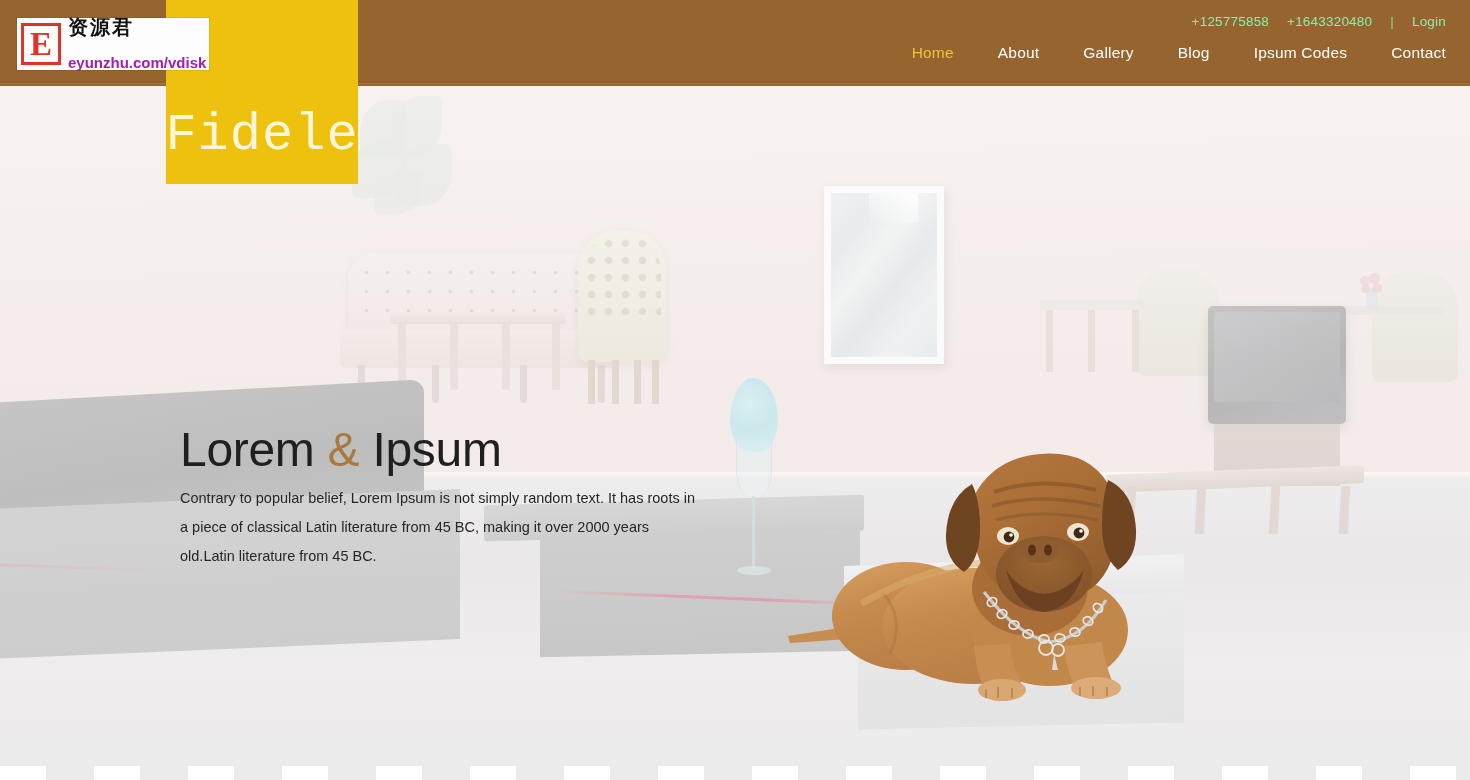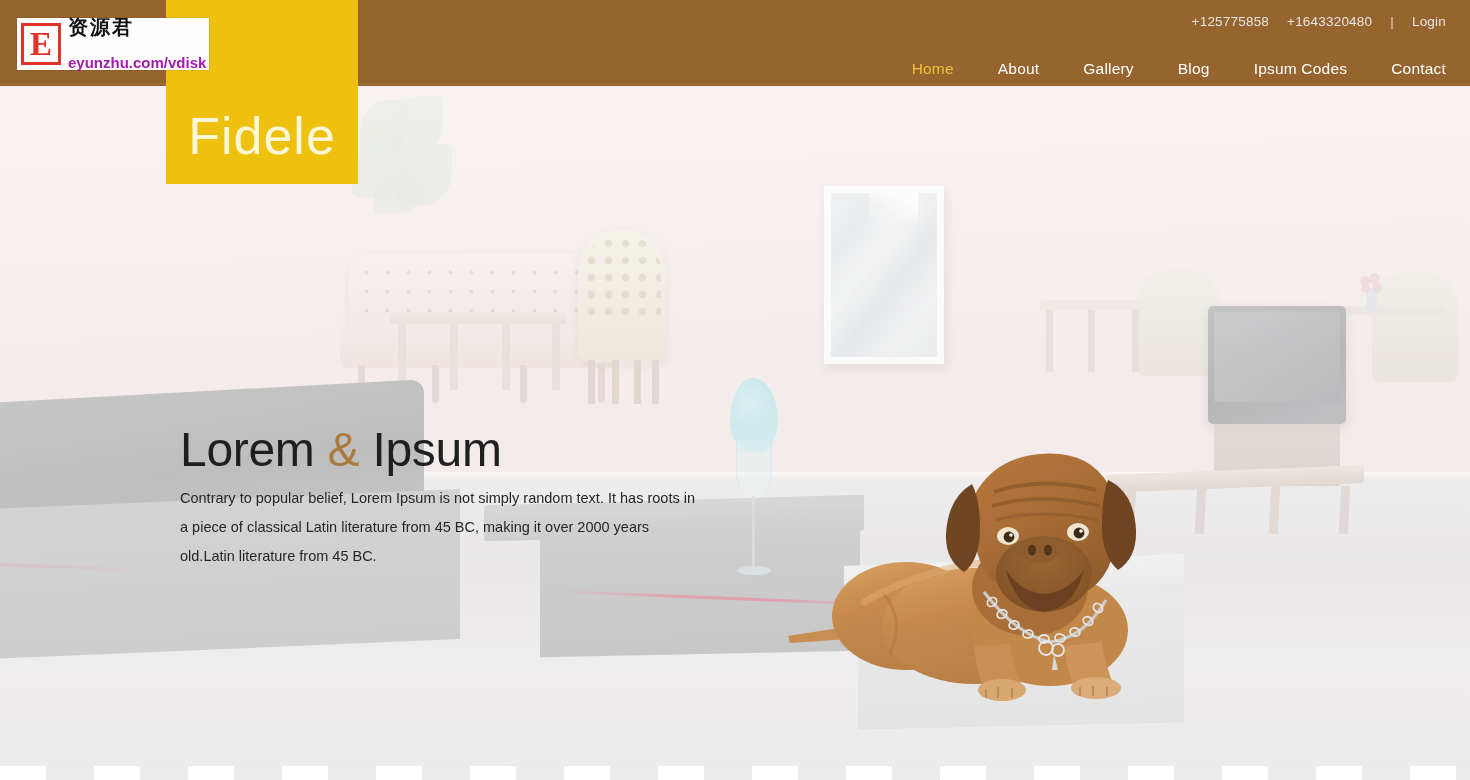--- a/index.html
+++ b/index.html
@@ -236,40 +236,40 @@
   }
   #header::after{
     content:""; position:absolute; left:0; bottom:0; width:100%; height:5px;
     background:linear-gradient(180deg,#8a5a27,#a2703a 60%,#8f6030);
   }
   .topbar {
     position:absolute; right:24px; top:14px;
     display:flex; align-items:center; gap:18px;
     font-size:13.5px; color:#f6efe4; letter-spacing:.2px;
   }
-  .topbar span, .topbar a { color:#e5e5e5; text-decoration:none; }
+  .topbar span, .topbar a { color:#86efac; text-decoration:none; }
   .topbar .sep { opacity:.85; }
 
   .mainnav {
     position:absolute; right:24px; top:44px;
     display:flex; align-items:flex-end; gap:44px;
-    font-size:15.5px; letter-spacing:.2px;margin-top:16px;
+    font-size:15.5px; letter-spacing:.2px;
   }
   .mainnav a { color:#ffffff; text-decoration:none; }
   .mainnav a.active { color:#f0c23a; }
 
   
   #logo-panel {
     position:absolute; left:166px; top:0; width:192px; height:184px;
     background:#edc10d; z-index:45;
     display:flex; align-items:flex-end; justify-content:center;
     padding-bottom:22px;
   }
   #logo-text {
-    font-family:Liberation Sans, sans-serif;
+    font-family:Liberation Mono, monospace;
     font-size:52px; color:#fdf6d9; line-height:1; letter-spacing:1px;
   }
 
   
   #watermark {
     position:absolute; left:17px; top:18px; width:192px; height:52px;
     background:#fdfdfd; z-index:60; display:flex; align-items:center;
     padding:3px 4px; box-shadow:0 0 0 1px rgba(0,0,0,.06);
   }
   #wm-e {

